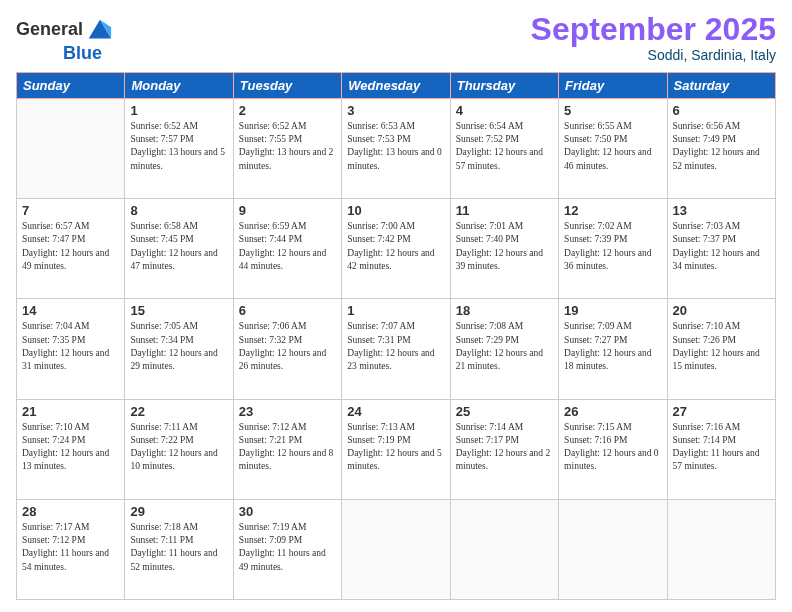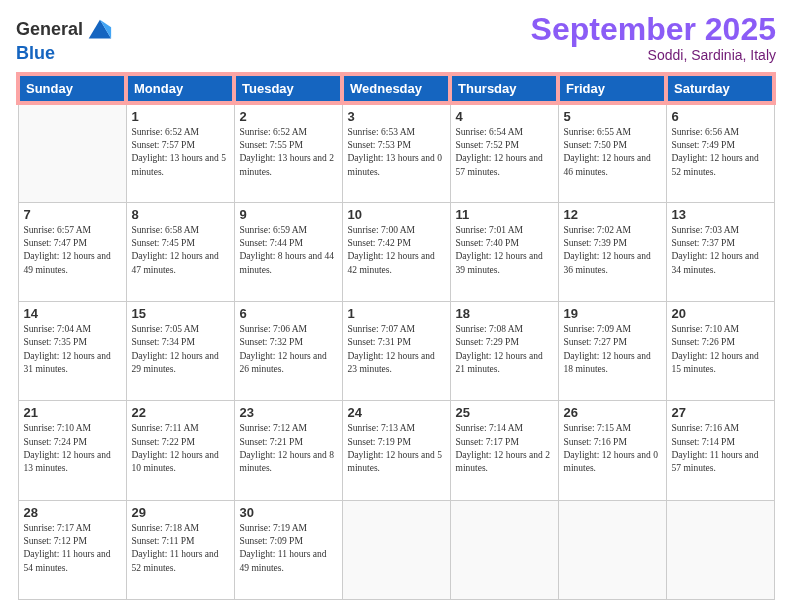--- a/index.html
+++ b/index.html
@@ -43,37 +43,38 @@
       text-align: right;
     }
     .month-title {
       font-size: 32px;
       font-weight: bold;
       color: #8b5cf6;
       line-height: 1.1;
     }
     .location {
       font-size: 14px;
-      color: #701a75;
+      color: #0c4a6e;
     }
     .calendar {
       flex: 1;
       border: 1px solid #ccc;
       border-collapse: collapse;
       width: 100%;
       table-layout: fixed;
     }
     .calendar th {
       background-color: #1565c0;
       color: white;
       text-align: left;
       padding: 5px 6px;
       font-size: 13px;
       font-weight: bold;
-      border: 4px solid #fca5a5;
+      border: 1px solid #fca5a5;
+      font-style: italic;
     }
     .calendar td {
       vertical-align: top;
       border: 1px solid #ccc;
       padding: 4px 5px;
       font-size: 10px;
       color: #333;
       height: 88px;
     }
     .day-number {
@@ -99,21 +100,21 @@
   <div class="header">
     <div class="logo">
       <div>
         <div style="display:flex;align-items:center;">
           <span class="logo-text">General</span>
           <svg class="logo-icon" viewBox="0 0 30 30" xmlns="http://www.w3.org/2000/svg">
             <polygon points="4,24 16,4 28,24" fill="#1565c0"></polygon>
             <polygon points="16,4 28,24 28,12" fill="#42a5f5"></polygon>
           </svg>
         </div>
-        <div><span class="logo-text" style="color:#1565c0;">Blue</span></div>
+        <div><span class="logo-text" style="color:#1565c0;margin-left:47px;">Blue</span></div>
       </div>
     </div>
     <div class="title-block">
       <div class="month-title">September 2025</div>
       <div class="location">Soddi, Sardinia, Italy</div>
     </div>
   </div>
 
   <table class="calendar">
     <thead>
@@ -194,21 +195,21 @@
               <div>Sunrise: 6:58 AM</div>
               <div>Sunset: 7:45 PM</div>
               <div>Daylight: 12 hours and 47 minutes.</div>
             </div>
           </td>
           <td>
             <span class="day-number">9</span>
             <div class="day-info">
               <div>Sunrise: 6:59 AM</div>
               <div>Sunset: 7:44 PM</div>
-              <div>Daylight: 8 hours and 44 minutes.</div>
+              <div>Daylight: 12 hours and 44 minutes.</div>
             </div>
           </td>
           <td>
             <span class="day-number">10</span>
             <div class="day-info">
               <div>Sunrise: 7:00 AM</div>
               <div>Sunset: 7:42 PM</div>
               <div>Daylight: 12 hours and 42 minutes.</div>
             </div>
           </td>

